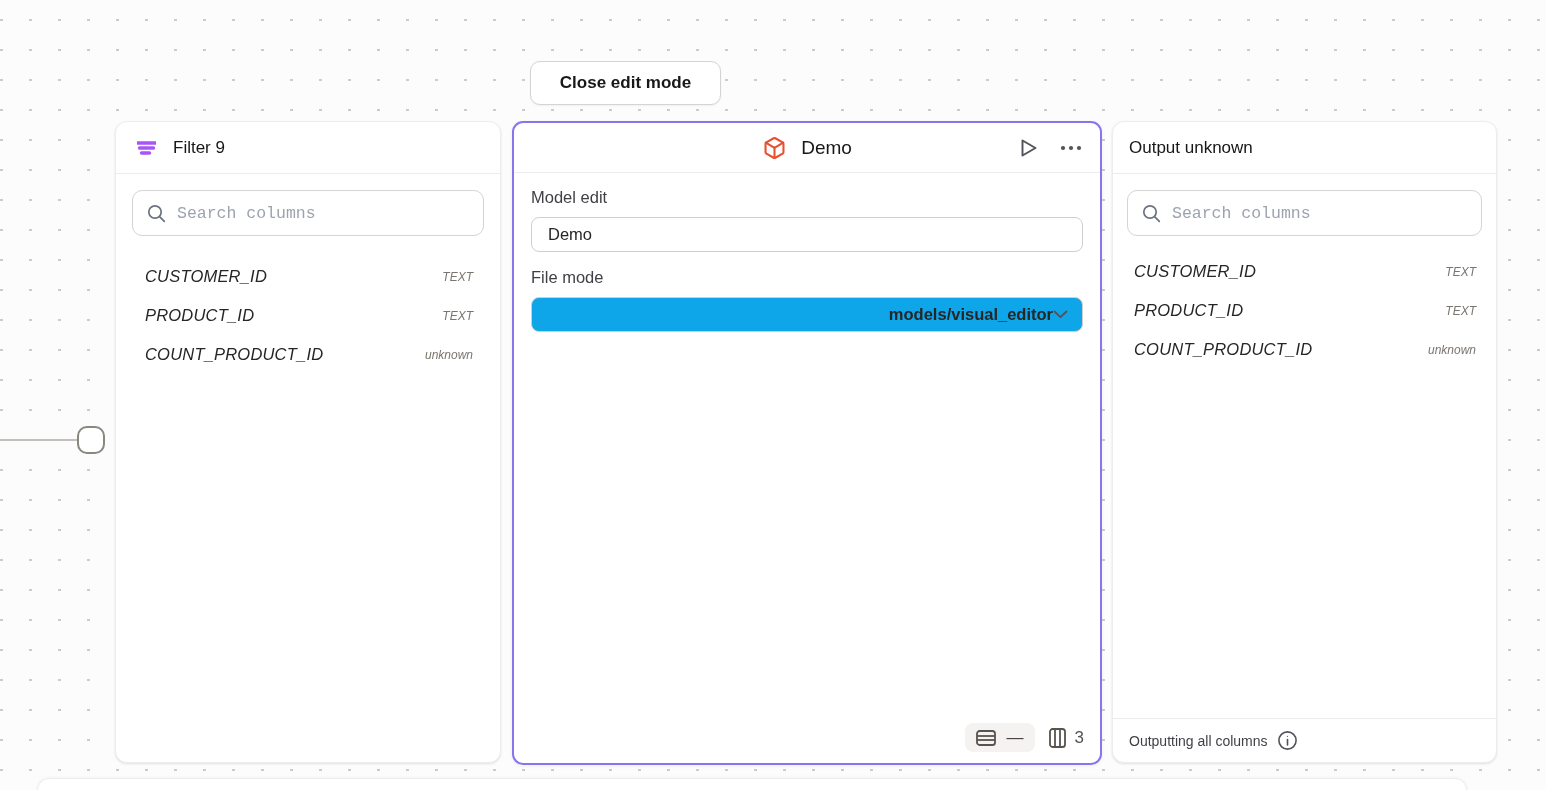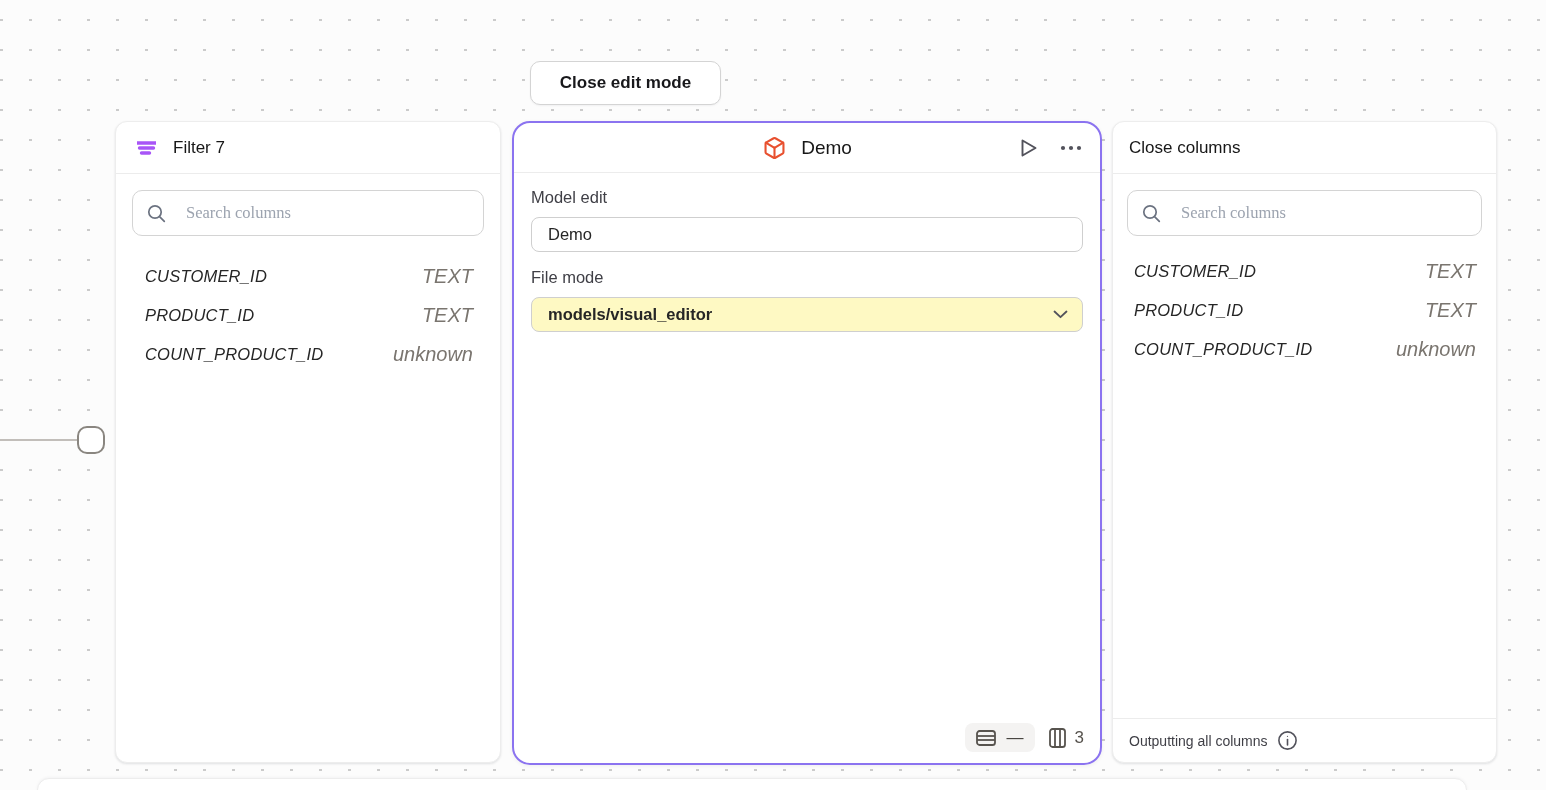--- a/index.html
+++ b/index.html
@@ -41,55 +41,55 @@
   }
   .panel-header {
     height:52px; display:flex; align-items:center;
     border-bottom:1px solid #ececec; font-size:17px; color:#171717;
   }
   .search-box {
     height:46px; border:1px solid #d4d4d4; border-radius:10px;
     display:flex; align-items:center; padding-left:14px; background:#fff;
   }
   .search-box input {
-    border:none; outline:none; flex:1; margin-left:20px;
-    font-family:Liberation Serif, serif; font-size:16.5px; color:#262626; background:transparent;
+    border:none; outline:none; flex:1; margin-left:11px;
+    font-family:Liberation Mono, monospace; font-size:16.5px; color:#262626; background:transparent;
   }
   .search-box input::placeholder { color:#9ca3af; }
   .col-row { display:flex; justify-content:space-between; align-items:center; height:39px;font-style:italic; }
   .col-name { font-size:16.5px; color:#262626; letter-spacing:.2px; }
-  .col-type { font-size:20px; color:#7a756f; }
+  .col-type { font-size:12px; color:#7a756f; }
 
   
   #filter-panel { left:115px; top:121px; width:386px; height:642px; }
   #filter-panel .panel-header { padding:0 21px; gap:17px; }
   #filter-panel .search-box { margin:16px; }
   #filter-panel .col-list { margin-top:21px; }
   #filter-panel .col-row { padding:0 27px 0 29px; }
 
   
   #model-panel {
     left:512px; top:121px; width:590px; height:644px;
-    border:2.5px solid #8b73f0; border-radius:18px;
+    border:2.5px solid #8b73f0; border-radius:11px;
     box-shadow:0 1px 4px rgba(16,24,40,.06);
   }
   #model-panel .panel-header { height:50px; justify-content:center; gap:14px; position:relative; font-size:19px; }
   .header-actions { position:absolute; right:18px; top:0; height:100%; display:flex; align-items:center; gap:20px; }
   .icon-btn { display:flex; align-items:center; justify-content:center; cursor:pointer; background:none; border:none; padding:0; }
   .model-body { padding:15px 17px 0 17px; }
   .field-label { font-size:16.5px; color:#3f3f46; margin-bottom:10px; }
   .text-input {
     width:100%; height:35px; border:1px solid #cfcfcf; border-radius:8px;
     padding:0 16px; font-family:"Liberation Sans", sans-serif; font-size:16.5px; color:#262626; outline:none;
   }
   .field-gap { height:16px; }
   .select-input {
     width:100%; height:35px; border:1px solid #cfcfcf; border-radius:8px;
-    display:flex; align-items:center; justify-content:space-between;
-    padding:0 14px 0 16px; cursor:pointer; background:#fef9c3;
+    display:flex; align-items:center; justify-content:flex-end;
+    padding:0 14px 0 16px; cursor:pointer; background:#0ea5e9;
   }
   .select-value { font-size:16.5px; font-weight:bold; color:#262626; }
   .stats-bar {
     position:absolute; right:16px; bottom:11px;
     display:flex; align-items:center; gap:14px;
   }
   .stats-pill {
     display:flex; align-items:center; gap:11px;
     background:#f4f3f2; border-radius:8px; padding:6px 11px;
   }
@@ -130,21 +130,21 @@
 
   <div class="panel" id="filter-panel">
     <div class="panel-header">
       <span>
         <svg width="19" height="14" viewBox="0 0 19 14">
           <line x1="0.5" y1="2" x2="18.5" y2="2" stroke="#a855f7" stroke-width="3.4" stroke-linecap="round"></line>
           <line x1="2.5" y1="7" x2="16.5" y2="7" stroke="#a855f7" stroke-width="3.4" stroke-linecap="round"></line>
           <line x1="4.5" y1="12" x2="12.5" y2="12" stroke="#a855f7" stroke-width="3.4" stroke-linecap="round"></line>
         </svg>
       </span>
-      <span>Filter 7</span>
+      <span>Filter 9</span>
     </div>
     <div class="search-box">
       <span>
         <svg width="19" height="19" viewBox="0 0 19 19" fill="none" stroke="#6b7280" stroke-width="1.7" stroke-linecap="round">
           <circle cx="8" cy="8" r="6.2"></circle>
             <line x1="12.8" y1="12.8" x2="17.3" y2="17.3"></line>
         </svg>
       </span>
       <input placeholder="Search columns" style="">
     </div>
@@ -224,21 +224,21 @@
             <line x1="11" y1="1" x2="11" y2="19"></line>
           </svg>
         </span>
         <span class="stat-num">3</span>
       </div>
     </div>
   </div>
 
   <div class="panel" id="output-panel">
     <div class="panel-header">
-      <span>Close columns</span>
+      <span>Output unknown</span>
     </div>
     <div class="search-box">
       <span>
         <svg width="19" height="19" viewBox="0 0 19 19" fill="none" stroke="#6b7280" stroke-width="1.7" stroke-linecap="round">
           <circle cx="8" cy="8" r="6.2"></circle>
             <line x1="12.8" y1="12.8" x2="17.3" y2="17.3"></line>
         </svg>
       </span>
       <input placeholder="Search columns" style="">
     </div>

